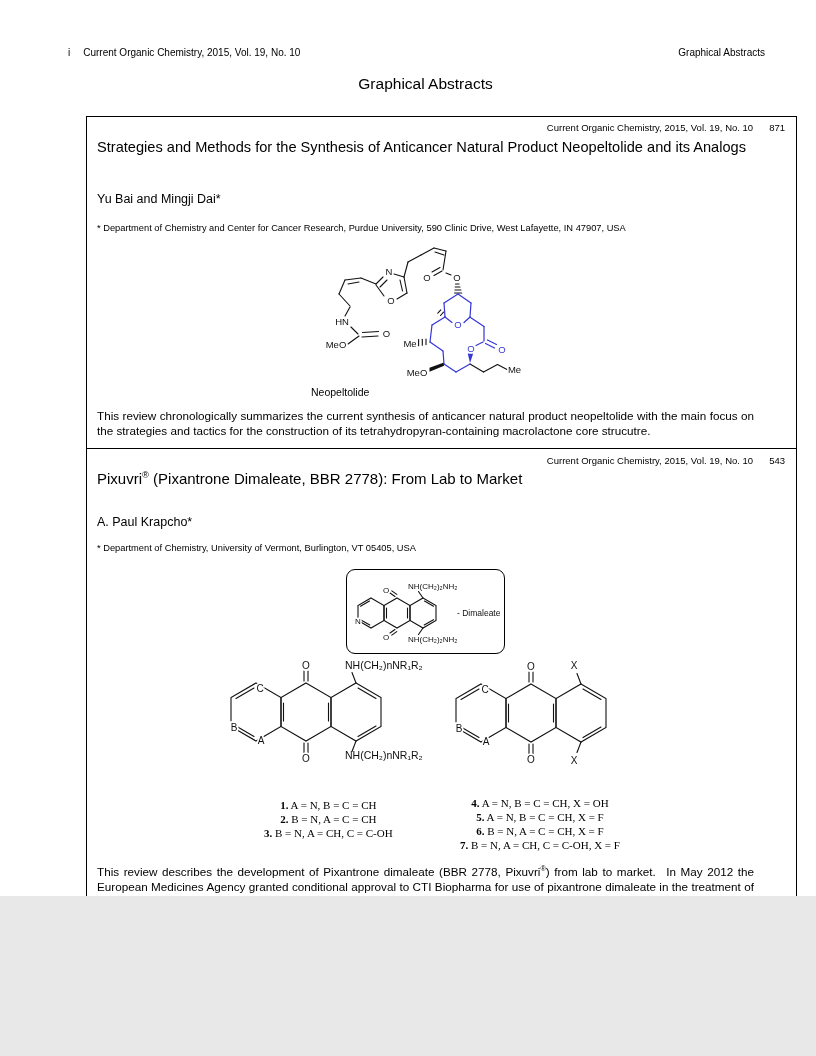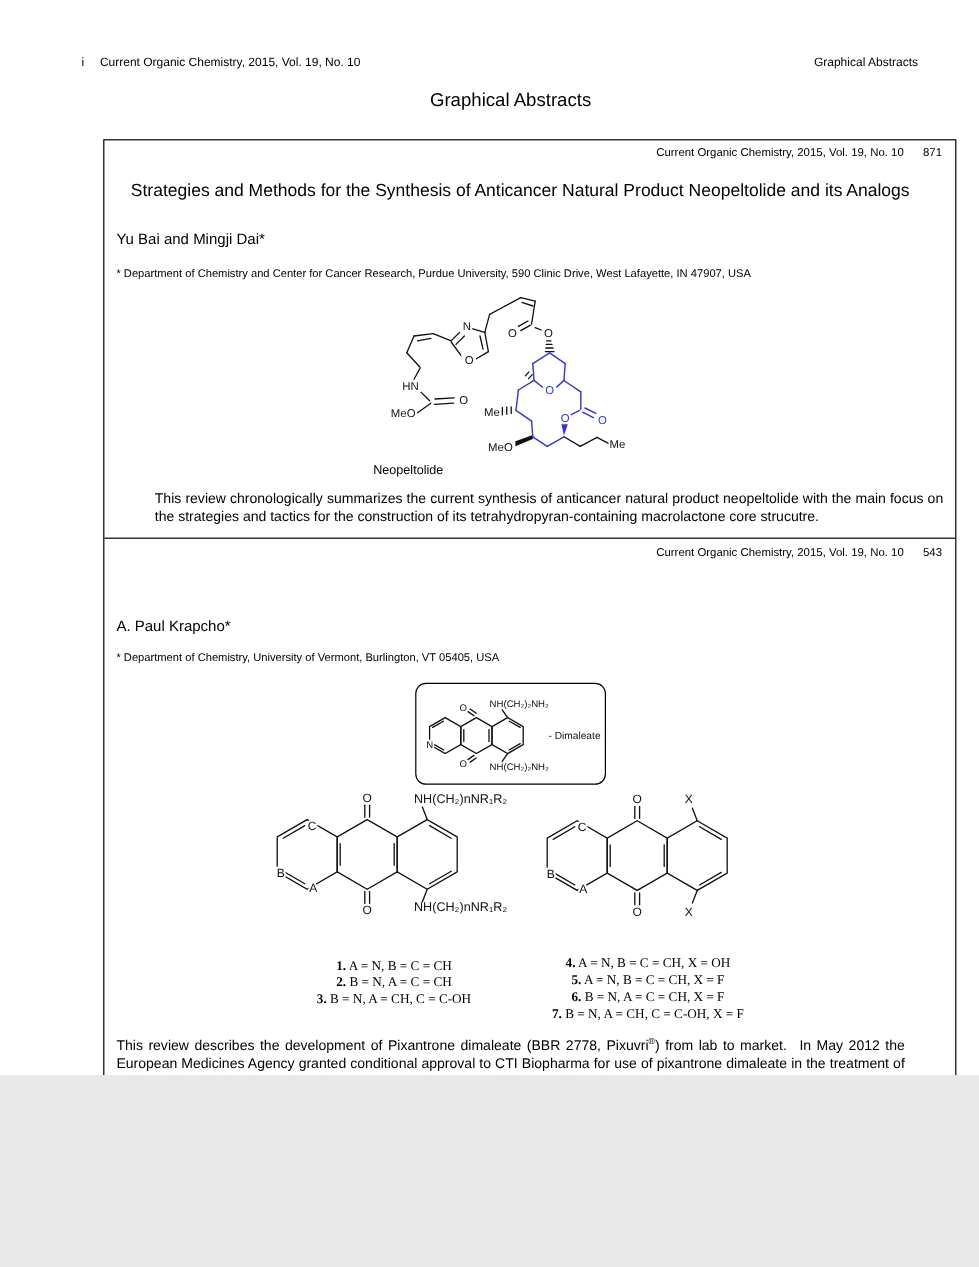--- a/index.html
+++ b/index.html
@@ -8,21 +8,21 @@
   .hdr{position:absolute;top:47px;font-size:10px;white-space:nowrap;}
   .hdr-left{left:68px;}
   .hdr-left .journal{margin-left:13px;}
   .hdr-right{right:51px;}
   .page-title{position:absolute;top:75px;left:86px;width:679px;text-align:center;
               font-size:15.5px;font-weight:normal;margin:0;}
   .abs-box{position:absolute;left:86px;top:116px;width:677px;height:795px;border:1.3px solid #000;padding-left:32px;}
   .citation{position:absolute;right:11px;font-size:9.5px;white-space:nowrap;}
   .citation .pageno{margin-left:16px;}
   .a-title{position:absolute;left:10px;width:656px;font-size:14.6px;line-height:17.6px;
-           text-align:justify;font-weight:normal;margin:12px;}
+           text-align:justify;font-weight:normal;margin:0;}
   .a-authors{position:absolute;left:10px;font-size:12.5px;}
   .a-affil{position:absolute;left:10px;font-size:9.3px;}
   .a-summary{position:absolute;left:10px;width:657px;font-size:11.7px;line-height:15.2px;
              text-align:justify;margin:0;}
   .divider{position:absolute;left:0;top:331px;width:100%;border-top:1.2px solid #000;}
   sup{font-size:62%;line-height:0;vertical-align:super;}
   .fig{position:absolute;}
   .fig-caption{position:absolute;left:224px;top:269px;width:230px;text-align:left;font-size:10.5px;}
   .round-box{position:absolute;left:259px;top:452px;width:157px;height:83px;
              border:1.1px solid #000;border-radius:9px;}
@@ -143,27 +143,30 @@
       <text class="atom" x="146" y="39.5">O</text>
       <text class="atom-b" x="147" y="87">O</text>
       <text class="atom" x="99" y="105.5">Me</text>
       <text class="atom" x="106" y="134.5">MeO</text>
       <text class="atom-b" x="160" y="110.5">O</text>
       <text class="atom-b" x="191" y="112">O</text>
       <text class="atom" x="203.5" y="132">Me</text>
     </svg>
     <div class="fig-caption">Neopeltolide</div>
 
-    <p class="a-summary" style="top:291px;margin-left:32px;">This review chronologically summarizes the current synthesis of anticancer natural product neopeltolide with the main focus on the strategies and tactics for the construction of its tetrahydropyran-containing macrolactone core strucutre.</p>
+    <p class="a-summary" style="top:291px;">This review chronologically summarizes the current synthesis of anticancer natural product neopeltolide with the main focus on the strategies and tactics for the construction of its tetrahydropyran-containing macrolactone core strucutre.</p>
 
     <div class="divider"></div>
 
     <div class="citation" style="top:338px;">
       <span>Current Organic Chemistry, 2015, Vol. 19, No. 10</span><span class="pageno">543</span>
     </div>
+    <h2 class="a-title" style="top:353px;font-size:15px;">
+      <span>Pixuvri</span><sup>®</sup><span> (Pixantrone Dimaleate, BBR 2778): From Lab to Market</span>
+    </h2>
     <div class="a-authors" style="top:398px;">A. Paul Krapcho*</div>
     <div class="a-affil" style="top:426px;">* Department of Chemistry, University of Vermont, Burlington, VT 05405, USA</div>
 
     <div class="round-box">
       <svg width="155" height="81" viewBox="0 0 155 81">
         <g class="bond">
           <path d="M24,28 L37,35.5 L37,50.5 L24,58 L11,50.5 L11,35.5 Z"></path>
           <path d="M50,28 L63,35.5 L63,50.5 L50,58 L37,50.5 L37,35.5 Z"></path>
           <path d="M76,28 L89,35.5 L89,50.5 L76,58 L63,50.5 L63,35.5 Z"></path>
           <path d="M22.5,31 L13.5,36.2"></path>

